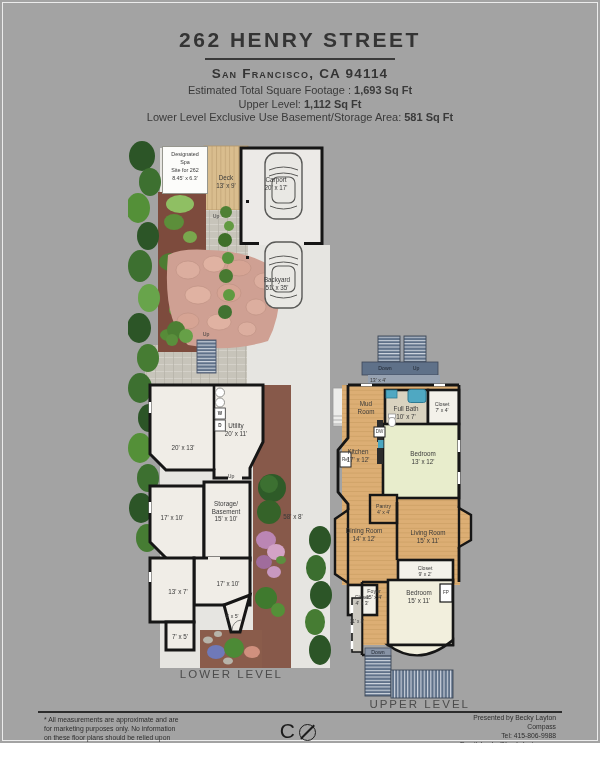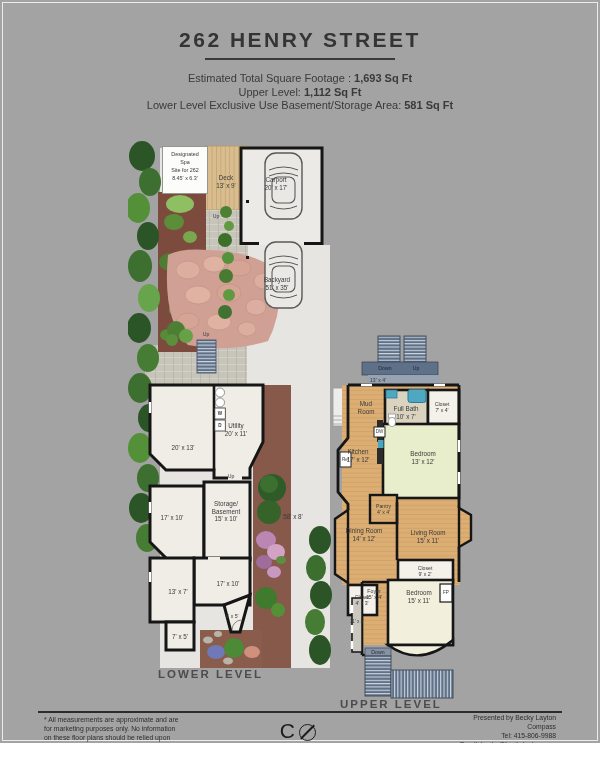--- a/index.html
+++ b/index.html
@@ -6,36 +6,36 @@
   .page{position:relative;width:600px;height:743px;background:#a3a3a3;overflow:hidden;
         font-family:"Liberation Sans",sans-serif;color:#3b3b3b;}
   .frame{position:absolute;inset:2px;border:1px solid #ececec;pointer-events:none;}
 
   
   .hdr{position:absolute;left:0;right:0;top:28px;text-align:center;}
   .hdr .title{font-size:21px;font-weight:600;letter-spacing:2.5px;color:#343434;}
   .hdr .rule{width:190px;height:2px;background:#3a3a3a;margin:6px auto 6px auto;}
   .hdr .subtitle{font-size:13.5px;font-weight:600;letter-spacing:1.2px;color:#343434;
                  font-variant:small-caps;}
-  .hdr .sqft{margin-top:12px;font-size:11px;line-height:13.5px;color:#3a3a3a;}
+  .hdr .sqft{margin-top:3px;font-size:11px;line-height:13.5px;color:#3a3a3a;}
   .hdr .sqft b{font-weight:700;}
 
   
   .plan{position:absolute;}
   .plan svg{display:block;}
   .pl{position:absolute;transform:translate(-50%,-50%);text-align:center;
       font-size:6.3px;line-height:1.22;color:#3a3a3a;white-space:pre-line;width:max-content;}
   .pl.t5{font-size:5.2px;}
   .pl.t45{font-size:4.6px;}
   .pl.bold{font-weight:700;}
   .spa-box{position:absolute;left:34px;top:6px;width:46px;height:48px;box-sizing:border-box;
            border:1px solid #96968e;background:#fcfcfa;font-size:5.4px;line-height:1.5;
            text-align:center;color:#3a3a3a;white-space:pre-line;padding-top:3px;}
-  .caption{position:absolute;text-align:left;font-size:11.5px;letter-spacing:2px;
-           color:#4c4c4c;font-weight:700;}
+  .caption{position:absolute;text-align:right;font-size:11.5px;letter-spacing:2px;
+           color:#4c4c4c;font-weight:400;}
 
   
   .rule-top{position:absolute;left:38px;width:524px;top:711px;height:1.6px;background:#2c2c2c;}
   .rule-bot{position:absolute;left:38px;width:524px;top:752px;height:1.4px;background:#2c2c2c;}
   .disclaimer{position:absolute;left:44px;top:715px;width:190px;font-size:6.8px;
               line-height:1.35;color:#2e2e2e;white-space:pre-line;}
   .presented{position:absolute;right:44px;top:714px;font-size:6.8px;line-height:1.32;
              color:#2e2e2e;text-align:right;}
   .logo{position:absolute;left:0;right:0;top:719px;display:flex;justify-content:center;
         align-items:center;}
@@ -47,20 +47,21 @@
 </style>
 </head>
 <body>
 
 <div class="page">
   <div class="frame"></div>
 
   <div class="hdr">
     <div class="title">262 HENRY STREET</div>
     <div class="rule"></div>
+    <div class="subtitle">San Francisco, CA 94114</div>
     <div class="sqft">
       <div><span>Estimated Total Square Footage : </span><b>1,693 Sq Ft</b></div>
       <div><span>Upper Level: </span><b>1,112 Sq Ft</b></div>
       <div><span>Lower Level Exclusive Use Basement/Storage Area: </span><b>581 Sq Ft</b></div>
     </div>
   </div>
 
   <div class="plan" style="left:128px;top:140px;width:210px;height:545px;">
     <svg width="210" height="545" viewBox="0 0 210 545">
       <defs>

